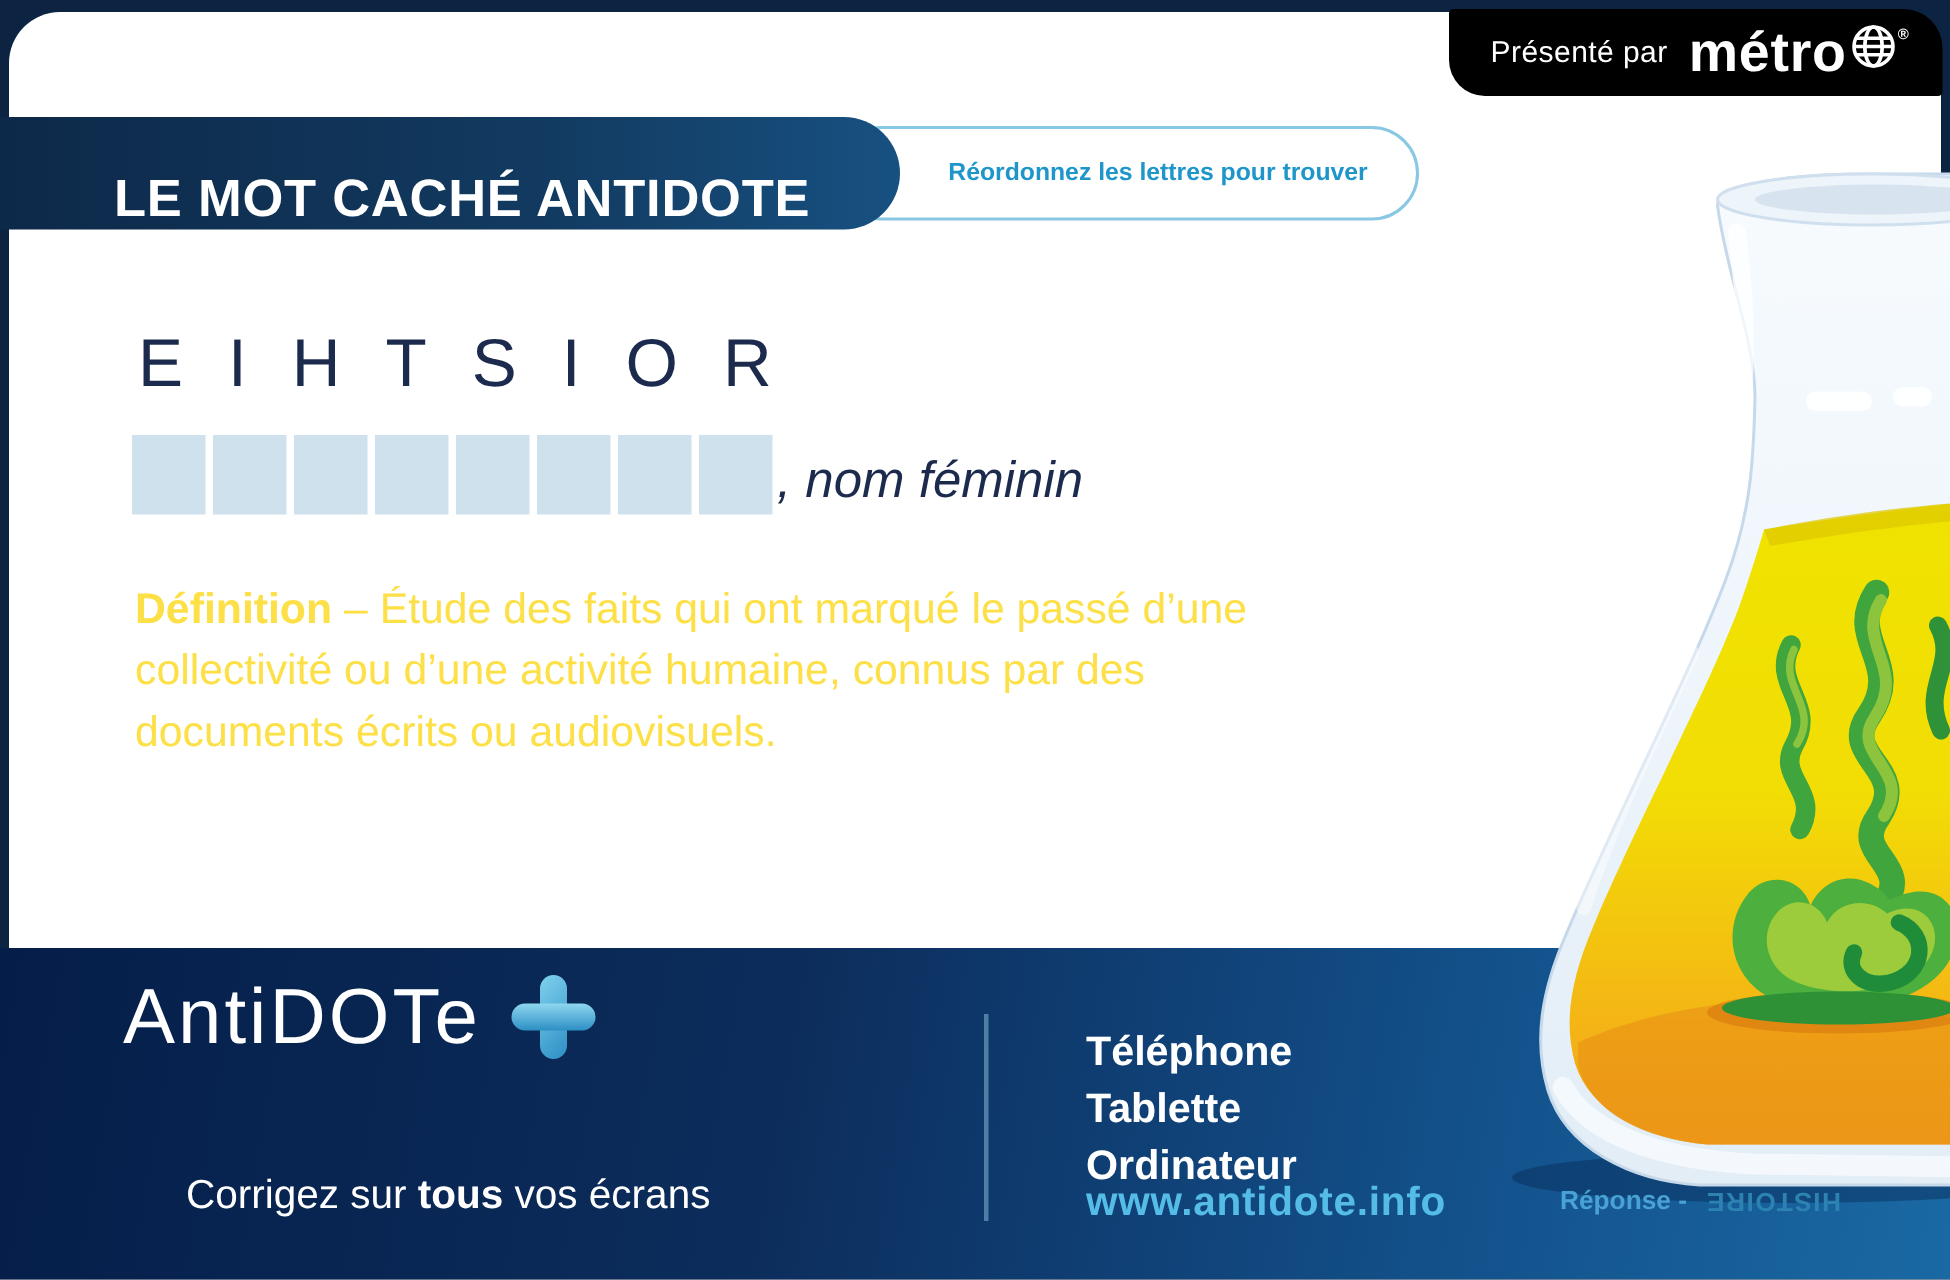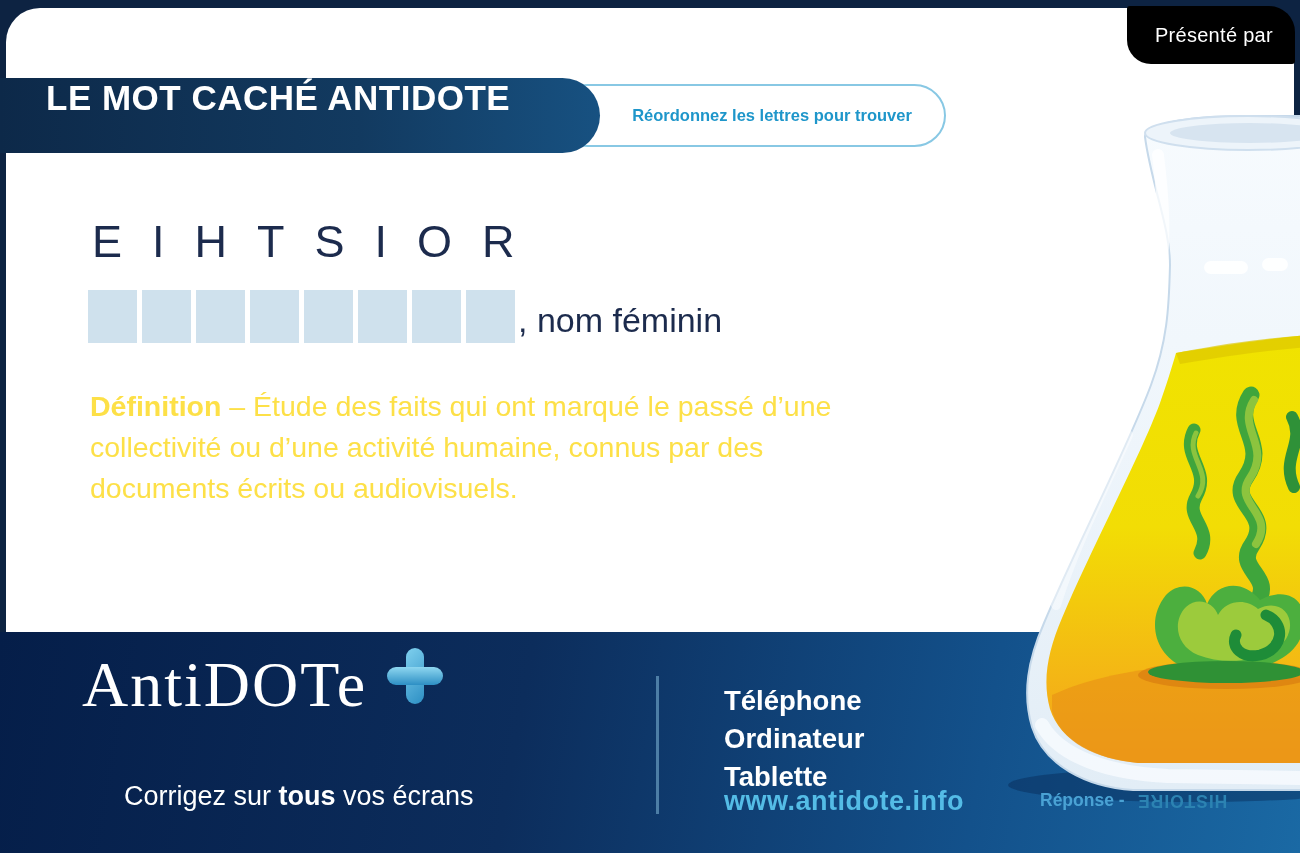--- a/index.html
+++ b/index.html
@@ -22,21 +22,21 @@
   }
   .badge-prefix { color:#ffffff; font-size:20px; letter-spacing:.3px; }
   .badge-brand  { color:#ffffff; font-size:37px; font-weight:bold; letter-spacing:.5px; display:flex; align-items:center; }
   .badge-reg { color:#ffffff; font-size:10px; align-self:flex-start; margin-top:4px; }
   .globe { margin-left:2px; display:inline-block; }
   
   .banner {
     position:absolute; left:0; top:78px; width:600px; height:75px; z-index:3;
     background:linear-gradient(90deg,#0d2949 0%,#123a60 60%,#175181 100%);
     border-radius:0 38px 38px 0;
-    display:flex; align-items:flex-start; padding-left:46px;
+    display:flex; align-items:flex-end; padding-left:76px;
   }
   .banner-title { color:#ffffff; font-size:35px; font-weight:800; letter-spacing:.5px; }
   
   .bubble {
     position:absolute; left:556px; top:84px; width:390px; height:63px; z-index:2;
     background:#ffffff; border:2px solid #88c8e4; border-radius:32px;
   }
   .bubble-text {
     position:absolute; left:48px; right:6px; top:0; bottom:0;
     display:flex; flex-direction:column; justify-content:center; align-items:center;
@@ -45,36 +45,36 @@
   
   .letters {
     position:absolute; left:92px; top:216px; z-index:2;
     color:#1c2b4d; font-size:45px; font-weight:400;
   }
   .letters span { display:inline-block; margin-right:30px; }
   .tiles { position:absolute; left:88px; top:290px; display:flex; gap:5px; z-index:2; }
   .tile { width:49px; height:53px; background:#cfe1ed; }
   .nomfem {
     position:absolute; left:518px; top:301px; z-index:2;
-    color:#1c2b4d; font-size:34px; text-align:right;
+    color:#1c2b4d; font-size:34px; font-style:italic;text-align:right;
   }
   .definition {
     position:absolute; left:90px; top:386px; width:790px; z-index:2;
     color:#fde047; font-size:28.5px; line-height:41px;
   }
   .definition b { font-weight:bold; }
   
   .footer {
     position:absolute; left:0; right:0; top:632px; bottom:0; z-index:1;
     background:linear-gradient(100deg,#051e49 0%,#0c2d5c 40%,#13518b 75%,#1a69a4 100%);
   }
   .logo {
     position:absolute; left:82px; top:648px; z-index:2;
-    color:#ffffff; font-size:64px; font-family:Liberation Serif, serif;
-    letter-spacing:2px; display:flex; align-items:flex-start;
+    color:#ffffff; font-size:52px; font-family:Liberation Sans, sans-serif;
+    letter-spacing:2px; display:flex; align-items:center;
   }
   .plus { position:relative; width:56px; height:56px; margin-left:20px; display:inline-block; }
   .plus::before, .plus::after {
     content:""; position:absolute; border-radius:10px;
     background:linear-gradient(135deg,#7fd0ee,#2d8fc4);
   }
   .plus::before { left:19px; top:0; width:18px; height:56px; }
   .plus::after  { left:0; top:19px; width:56px; height:18px; background:linear-gradient(180deg,#8ed7f0,#2d8fc4); }
   .tagline { position:absolute; left:124px; top:781px; z-index:2; color:#ffffff; font-size:27px; }
   .tagline b { font-weight:bold; }
@@ -85,20 +85,35 @@
   .reponse .answer { display:inline-block; transform:rotate(180deg); color:#2c83b2; margin-left:8px; letter-spacing:1px; }
   .flask { position:absolute; left:1008px; top:95px; width:300px; height:760px; z-index:5; }
 </style>
 </head>
 <body>
 
 <div class="card"></div>
 
 <div class="badge">
   <span class="badge-prefix">Présenté par</span>
+  <span class="badge-brand">
+    <span>métro</span>
+    <span class="globe">
+      <svg width="32" height="32" viewBox="0 0 32 32">
+        <g fill="none" stroke="#ffffff" stroke-width="2.4">
+          <circle cx="16" cy="16" r="13"></circle>
+          <ellipse cx="16" cy="16" rx="5.8" ry="13"></ellipse>
+          <line x1="4.5" y1="10.5" x2="27.5" y2="10.5"></line>
+          <line x1="3" y1="16" x2="29" y2="16"></line>
+          <line x1="4.5" y1="21.5" x2="27.5" y2="21.5"></line>
+        </g>
+      </svg>
+    </span>
+    <span class="badge-reg">®</span>
+  </span>
 </div>
 
 <div class="bubble">
   <div class="bubble-text">
     <span>Réordonnez les lettres pour trouver</span>
   </div>
 </div>
 
 <div class="banner">
   <span class="banner-title">LE MOT CACHÉ ANTIDOTE</span>
@@ -127,22 +142,22 @@
 <div class="logo">
   <span>AntiDOTe</span>
   <span class="plus"></span>
 </div>
 <div class="tagline"><span>Corrigez sur </span><b>tous</b><span> vos écrans</span></div>
 
 <div class="divider"></div>
 
 <div class="devices">
   <div>Téléphone</div>
+  <div>Tablette</div>
   <div>Ordinateur</div>
-  <div>Tablette</div>
 </div>
 <div class="website">www.antidote.info</div>
 
 <div class="reponse">
   <span>Réponse -</span>
   <span class="answer">HISTOIRE</span>
 </div>
 
 <svg class="flask" viewBox="0 0 300 760">
   <defs>

